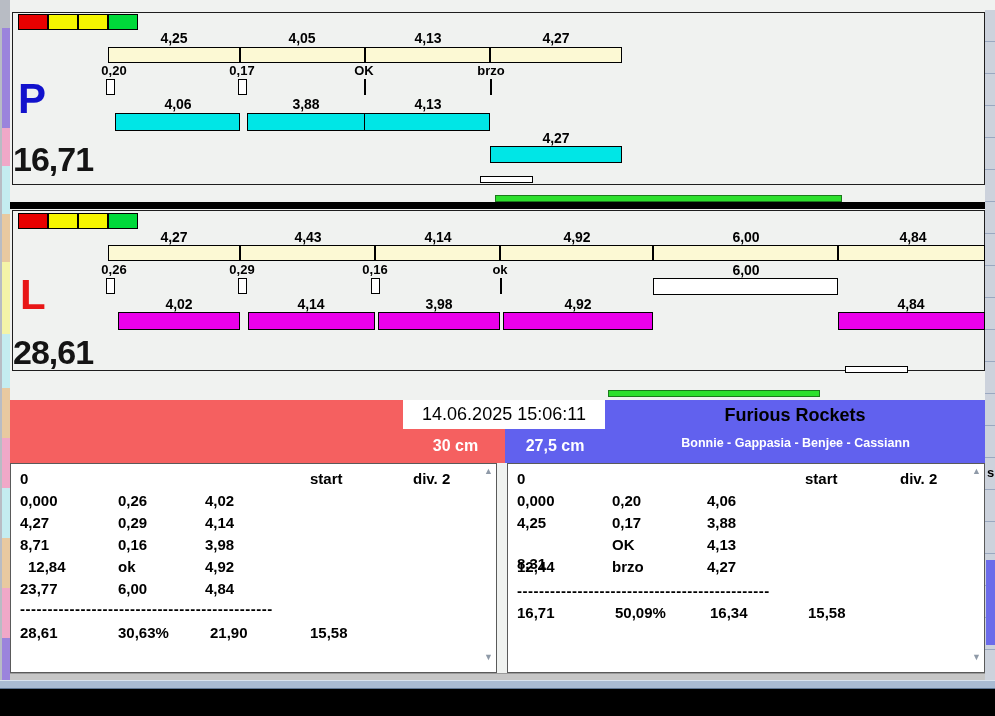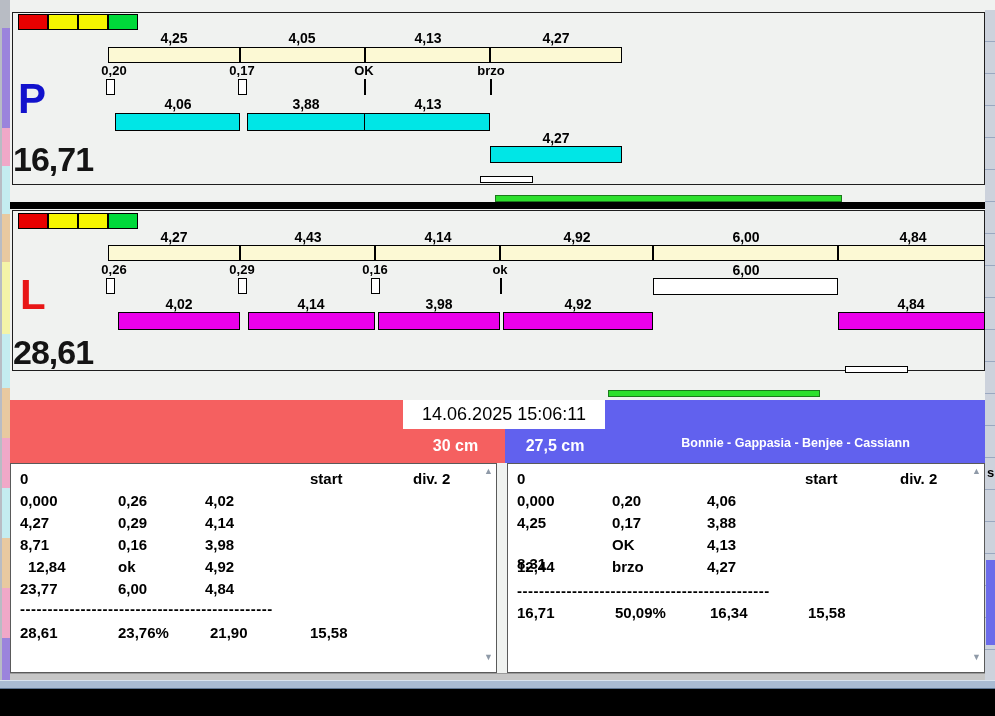--- a/index.html
+++ b/index.html
@@ -158,20 +158,21 @@
   <div class="abs" style="left:10px;top:400px;width:495px;height:63px;background:var(--team-red);"></div>
   <div class="abs" style="left:505px;top:400px;width:480px;height:63px;background:var(--team-blue);"></div>
 
   <span class="abs cmlbl" style="left:408px;top:437px;width:95px;">30 cm</span>
 
   <div class="abs" style="left:403px;top:400px;width:202px;height:29px;background:#fff;text-align:center;line-height:29px;font-size:18px;color:#000;">
     <span>14.06.2025 15:06:11</span>
   </div>
 
   <span class="abs cmlbl" style="left:505px;top:437px;width:100px;">27,5 cm</span>
+  <span class="abs teamtitle" style="left:605px;top:405px;width:380px;">Furious Rockets</span>
   <span class="abs teamsub" style="left:608px;top:436px;width:375px;">Bonnie - Gappasia - Benjee - Cassiann</span>
 
   <div class="abs" style="left:10px;top:463px;width:487px;height:210px;background:#fff;border:1px solid #5a5a5a;"></div>
   <span class="thead" style="left:20px;top:470px;">0</span>
   <span class="thead" style="left:310px;top:470px;">start</span>
   <span class="thead" style="left:413px;top:470px;">div. 2</span>
 
   <span class="tcell" style="left:20px;top:492px;">0,000</span>
   <span class="tcell" style="left:118px;top:492px;">0,26</span>
   <span class="tcell" style="left:205px;top:492px;">4,02</span>
@@ -184,21 +185,21 @@
   <span class="tcell" style="left:28px;top:558px;">12,84</span>
   <span class="tcell" style="left:118px;top:558px;">ok</span>
   <span class="tcell" style="left:205px;top:558px;">4,92</span>
   <span class="tcell" style="left:20px;top:580px;">23,77</span>
   <span class="tcell" style="left:118px;top:580px;">6,00</span>
   <span class="tcell" style="left:205px;top:580px;">4,84</span>
 
   <span class="tcell" style="left:20px;top:600px;letter-spacing:0.5px;">----------------------------------------------</span>
 
   <span class="tcell" style="left:20px;top:624px;">28,61</span>
-  <span class="tcell" style="left:118px;top:624px;">23,76%</span>
+  <span class="tcell" style="left:118px;top:624px;">30,63%</span>
   <span class="tcell" style="left:210px;top:624px;">21,90</span>
   <span class="tcell" style="left:310px;top:624px;">15,58</span>
 
   <span class="abs scrollarrow" style="left:482px;top:466px;">▲</span>
   <span class="abs scrollarrow" style="left:482px;top:652px;">▼</span>
 
   <div class="abs" style="left:507px;top:463px;width:478px;height:210px;background:#fff;border:1px solid #5a5a5a;"></div>
   <span class="thead" style="left:517px;top:470px;">0</span>
   <span class="thead" style="left:805px;top:470px;">start</span>
   <span class="thead" style="left:900px;top:470px;">div. 2</span>

